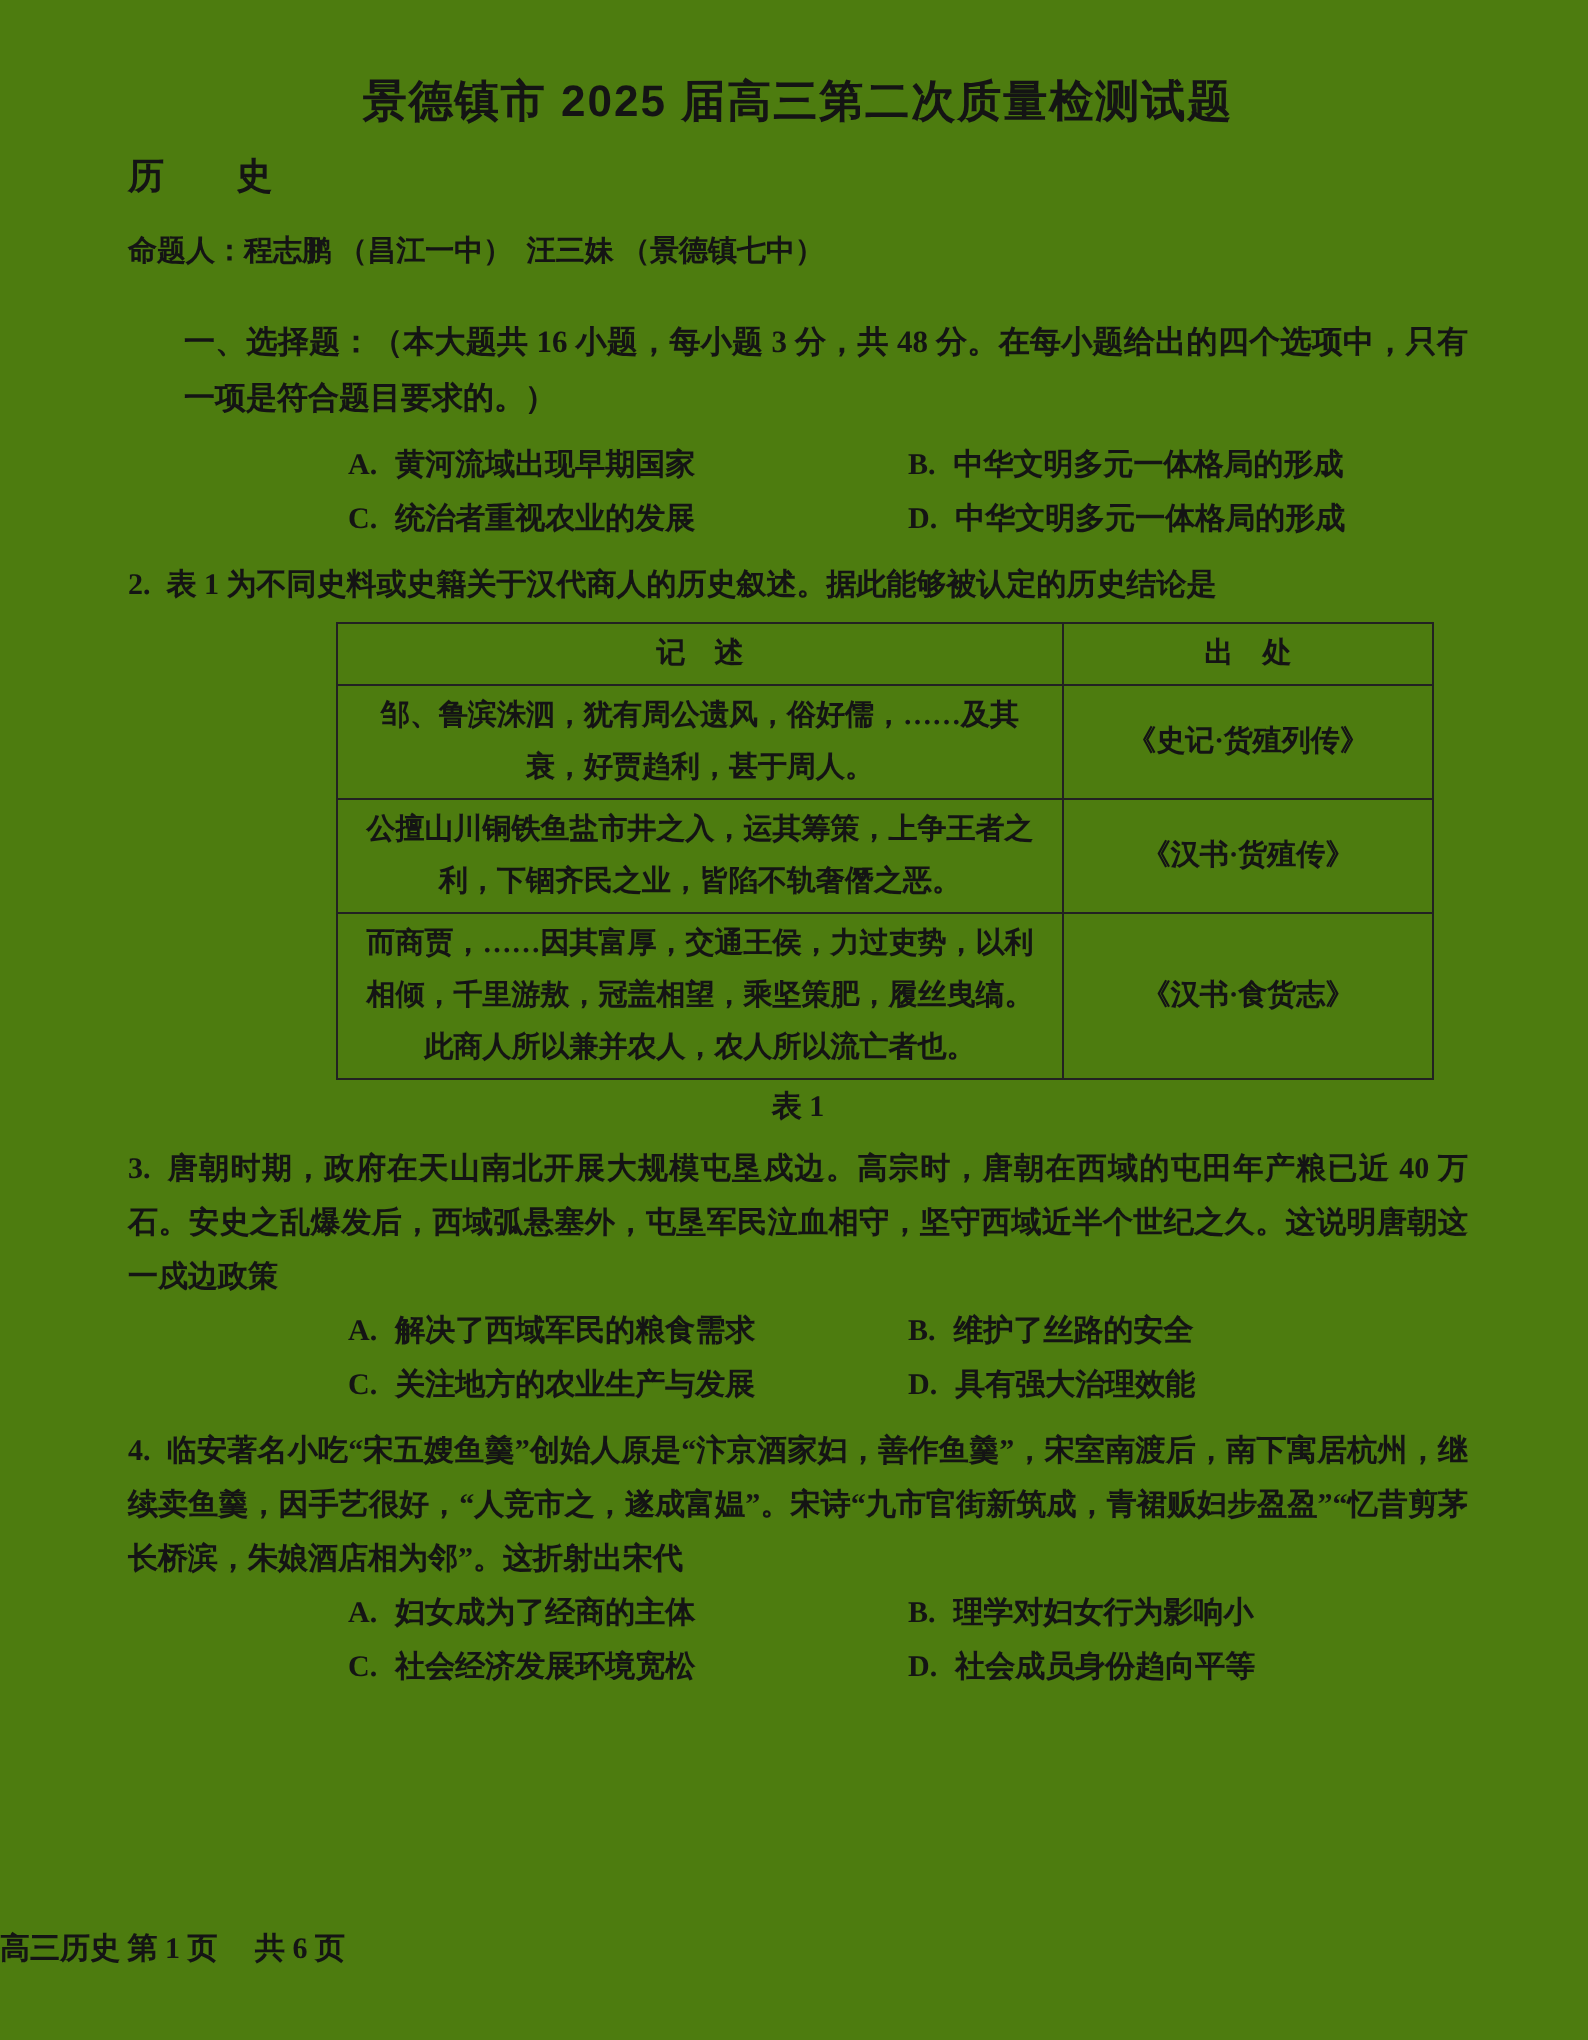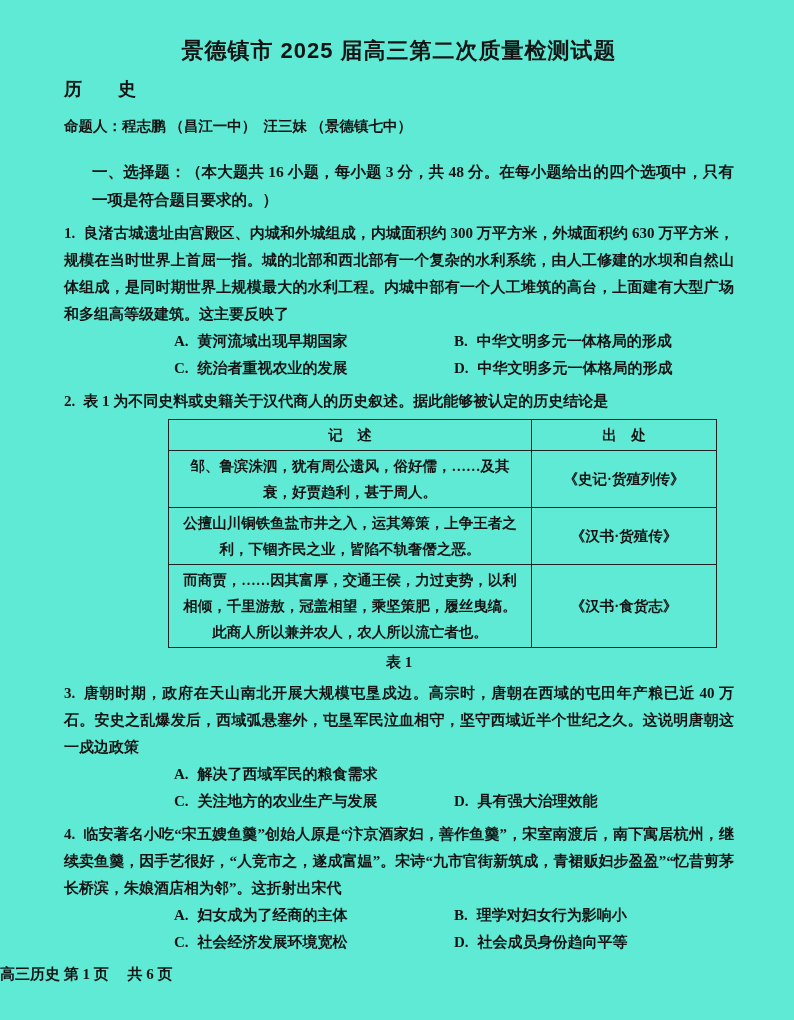--- a/index.html
+++ b/index.html
@@ -1,19 +1,19 @@
 <!DOCTYPE html>
 <html><head>
 <meta charset="utf-8">
 <style>
   html,body { margin:0; padding:0; background:#ffffff; }
   .page {
     position:relative;
     width:794px; height:1020px;
-    background:#5eead4;
+    background:#4d7c0f;
     color:#141414;
     font-family:"Liberation Serif", serif;
     overflow:hidden;
     box-sizing:border-box;
   }
   .content { padding:36px 60px 0 64px; }
 
   .doc-title {
     text-align:center;
     font-family:"Liberation Sans", sans-serif;
@@ -105,21 +105,20 @@
 <div class="page">
   <div class="content">
 
     <div class="doc-title">景德镇市 2025 届高三第二次质量检测试题</div>
     <div class="doc-subject">历　　史</div>
     <div class="doc-authors">命题人：程志鹏 （昌江一中）  汪三妹 （景德镇七中）</div>
 
     <div class="section-heading">一、选择题：（本大题共 16 小题，每小题 3 分，共 48 分。在每小题给出的四个选项中，只有一项是符合题目要求的。）</div>
 
     <div class="question">
-      <div class="stem"><span class="qnum">1.</span><span>良渚古城遗址由宫殿区、内城和外城组成，内城面积约 300 万平方米，外城面积约 630 万平方米，规模在当时世界上首屈一指。城的北部和西北部有一个复杂的水利系统，由人工修建的水坝和自然山体组成，是同时期世界上规模最大的水利工程。内城中部有一个人工堆筑的高台，上面建有大型广场和多组高等级建筑。这主要反映了</span></div>
       <div class="options">
         <div class="option-row">
           <div class="opt opt-left"><span class="label">A.</span><span>黄河流域出现早期国家</span></div>
           <div class="opt opt-right"><span class="label">B.</span><span>中华文明多元一体格局的形成</span></div>
         </div>
         <div class="option-row">
           <div class="opt opt-left"><span class="label">C.</span><span>统治者重视农业的发展</span></div>
           <div class="opt opt-right"><span class="label">D.</span><span>中华文明多元一体格局的形成</span></div>
         </div>
       </div>
@@ -154,20 +153,21 @@
         </table>
       <div class="table-caption">表 1</div>
 
     </div>
 
     <div class="question">
       <div class="stem"><span class="qnum">3.</span><span>唐朝时期，政府在天山南北开展大规模屯垦戍边。高宗时，唐朝在西域的屯田年产粮已近 40 万石。安史之乱爆发后，西域弧悬塞外，屯垦军民泣血相守，坚守西域近半个世纪之久。这说明唐朝这一戍边政策</span></div>
       <div class="options">
         <div class="option-row">
           <div class="opt opt-left"><span class="label">A.</span><span>解决了西域军民的粮食需求</span></div>
+          <div class="opt opt-right"><span class="label">B.</span><span>维护了丝路的安全</span></div>
         </div>
         <div class="option-row">
           <div class="opt opt-left"><span class="label">C.</span><span>关注地方的农业生产与发展</span></div>
           <div class="opt opt-right"><span class="label">D.</span><span>具有强大治理效能</span></div>
         </div>
       </div>
     </div>
 
     <div class="question">
       <div class="stem"><span class="qnum">4.</span><span>临安著名小吃“宋五嫂鱼羹”创始人原是“汴京酒家妇，善作鱼羹”，宋室南渡后，南下寓居杭州，继续卖鱼羹，因手艺很好，“人竞市之，遂成富媪”。宋诗“九市官街新筑成，青裙贩妇步盈盈”“忆昔剪茅长桥滨，朱娘酒店相为邻”。这折射出宋代</span></div>

